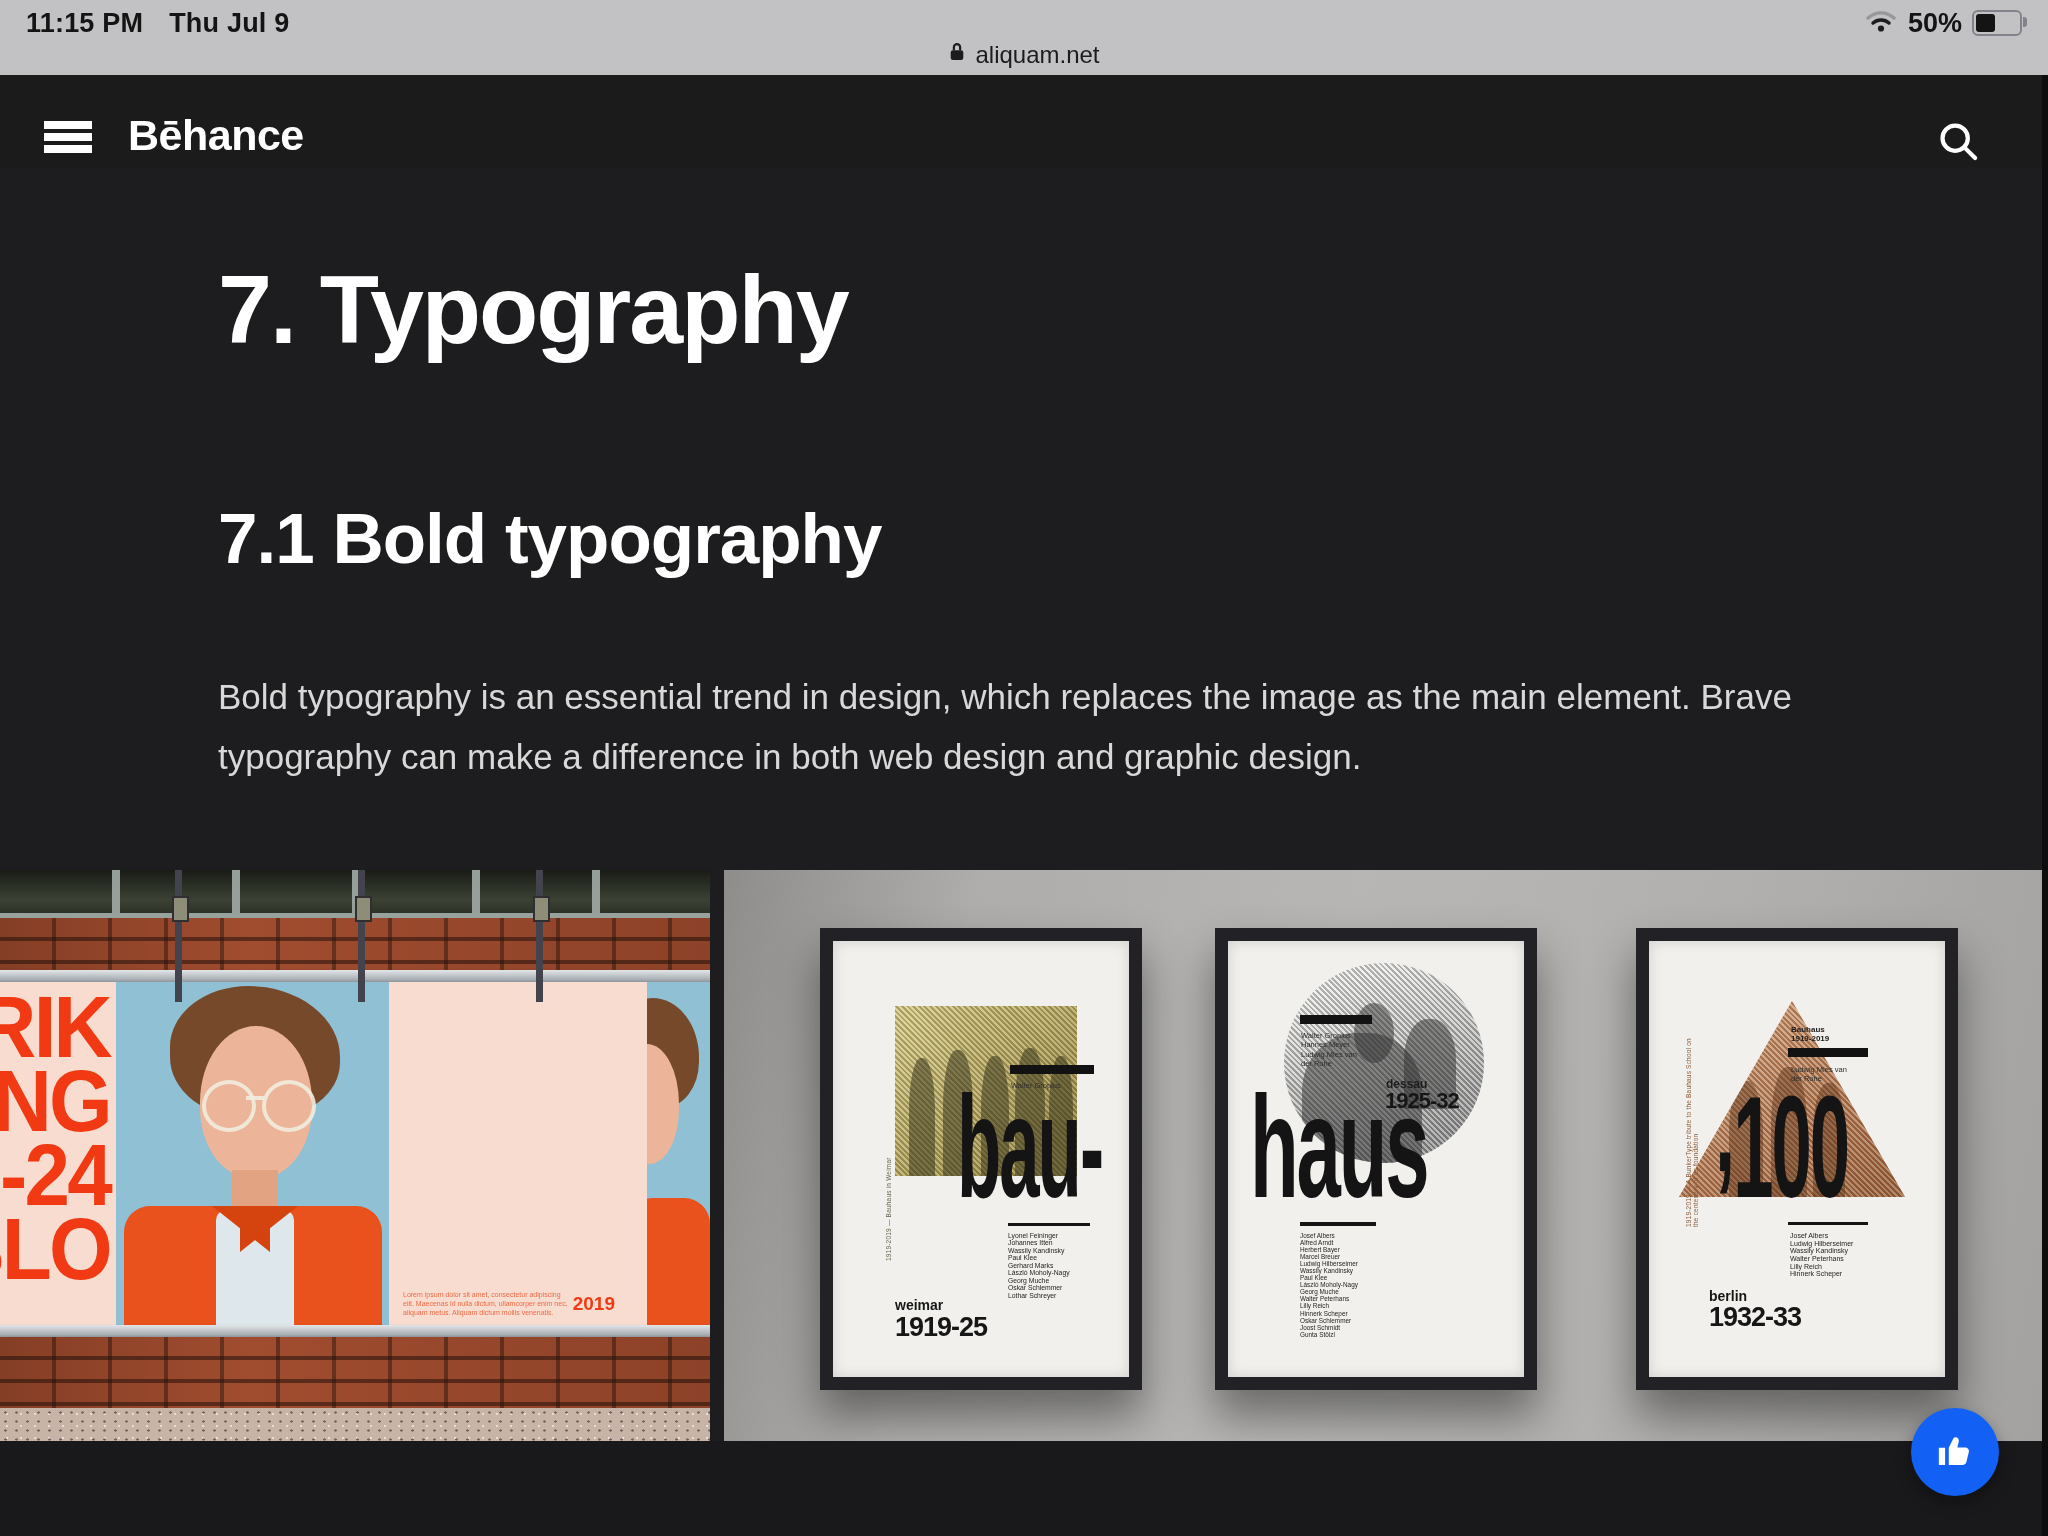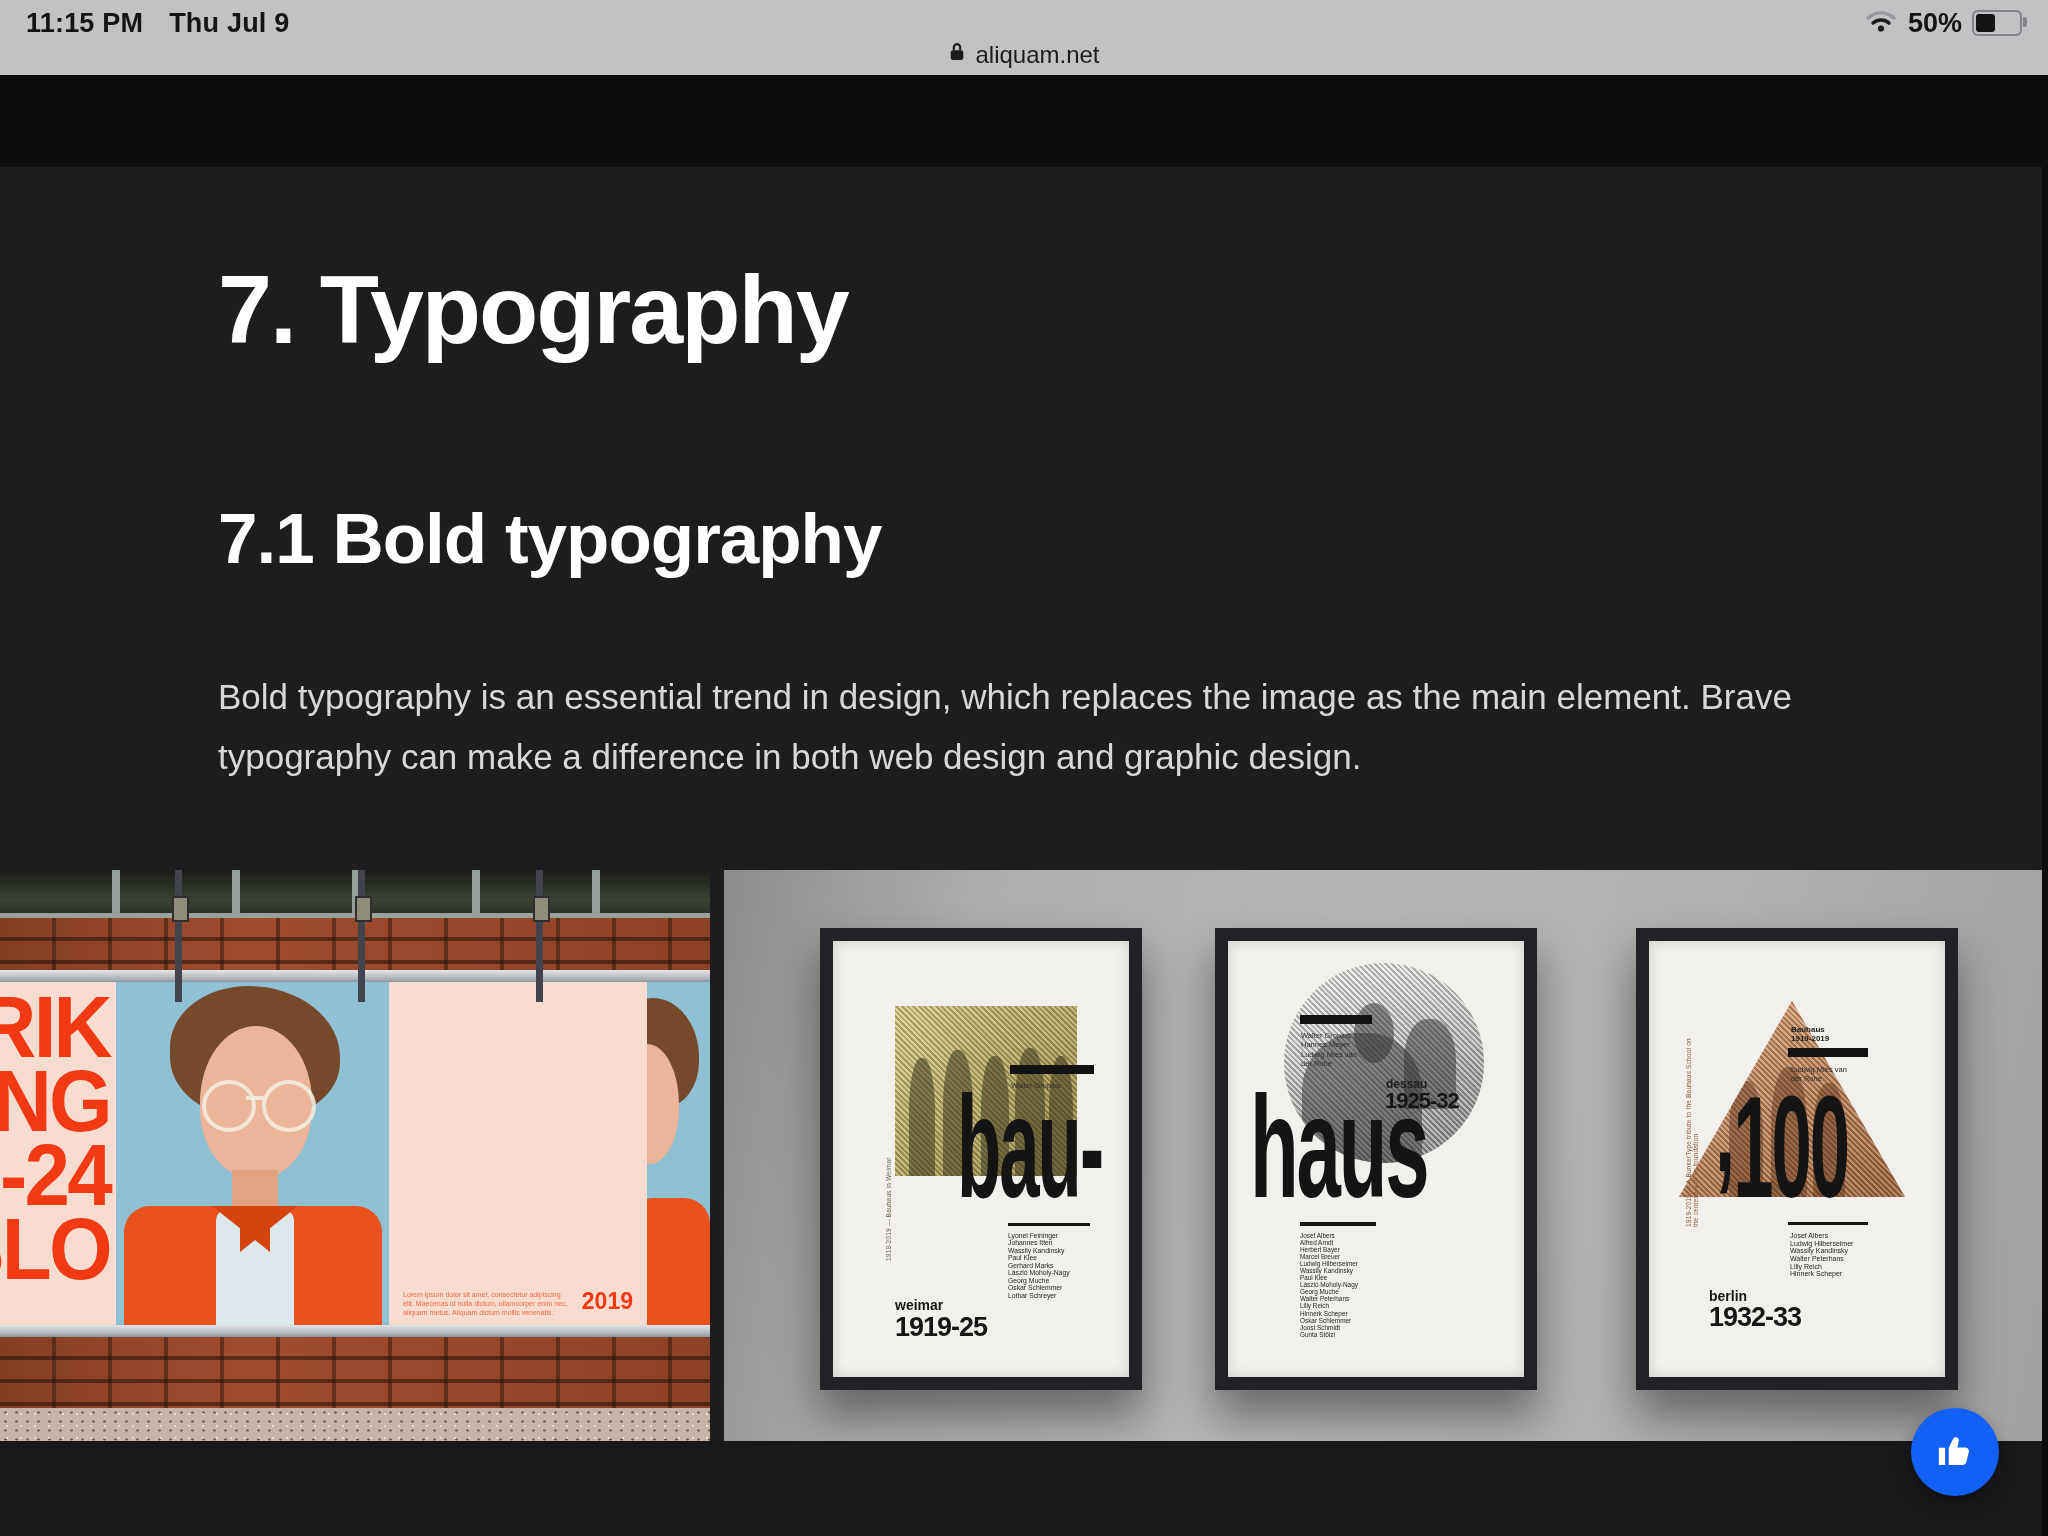--- a/index.html
+++ b/index.html
@@ -55,21 +55,21 @@
   .strap:after{content:"";position:absolute;top:26px;left:-3px;width:13px;height:22px;background:#8e8d77;
        border:2px solid #2e2e33;}
   .p-pink{background:#f8dcd0;color:#f13a13;position:relative;overflow:hidden;}
   .p-blue{background:#8fc0d4;position:relative;overflow:hidden;}
   .plines div{font-size:88px;line-height:.84;font-weight:bold;letter-spacing:-3px;white-space:nowrap;
        transform:scaleX(.93);transform-origin:left;}
   .cut{position:absolute;right:6px;top:8px;text-align:right;}
   .cut div{transform-origin:right;}
   .mainlines{padding:12px 0 0 14px;}
   .smallprint{position:absolute;bottom:8px;left:14px;width:168px;font-size:7px;line-height:1.3;color:#ef6a45;}
-  .year{position:absolute;bottom:10px;right:14px;font-size:23px;font-weight:bold;}
+  .year{position:absolute;bottom:10px;right:32px;font-size:19px;font-weight:bold;}
   .hair{position:absolute;background:#76492a;border-radius:46% 54% 42% 46%;}
   .face{position:absolute;background:#ecb498;border-radius:50% 50% 46% 46%;}
   .glass{position:absolute;width:46px;height:44px;border:4px solid rgba(242,236,222,.9);border-radius:50%;}
   .bridge{position:absolute;background:rgba(242,236,222,.9);}
   .neck{position:absolute;background:#e2a383;}
   .tee{position:absolute;background:#dde7ec;border-radius:10px 10px 0 0;}
   .jacket{position:absolute;background:#e9511d;border-radius:26px 26px 0 0;}
   .collar{position:absolute;width:58px;height:46px;background:#d5430e;}
   .cl{clip-path:polygon(0 0,100% 0,100% 100%);} .cr{clip-path:polygon(0 0,100% 0,0 100%);}
   
@@ -139,20 +139,34 @@
       <span>
         <svg width="18" height="22" viewBox="0 0 20 24">
           <rect x="3" y="10" width="14" height="11" rx="2.5" fill="#1c1c1c"></rect>
           <path d="M6.5 10V6.8a3.5 3.5 0 0 1 7 0V10" stroke="#1c1c1c" stroke-width="2.4" fill="none"></path>
         </svg>
       </span>
       <span>aliquam.net</span>
     </div>
   </div>
 
+  <header class="appbar">
+    <div class="hamburger">
+      <span></span>
+        <span></span>
+        <span></span>
+    </div>
+    <div class="logo">Bēhance</div>
+    <div class="searchbtn">
+      <svg width="46" height="46" viewBox="0 0 24 24">
+        <circle cx="10" cy="10" r="6.6" stroke="#fff" stroke-width="2.2" fill="none"></circle>
+        <line x1="14.8" y1="14.8" x2="20.4" y2="20.4" stroke="#fff" stroke-width="2.2" stroke-linecap="round"></line>
+      </svg>
+    </div>
+  </header>
 
   <main class="site">
     <h1 class="h1">7. Typography</h1>
     <h2 class="h2">7.1 Bold typography</h2>
     <p class="para">Bold typography is an essential trend in design, which replaces the image as the main element. Brave typography can make a difference in both web design and graphic design.</p>
 
     <div class="media">
 
       <figure class="street" style="margin:0">
         <div class="win"></div>

